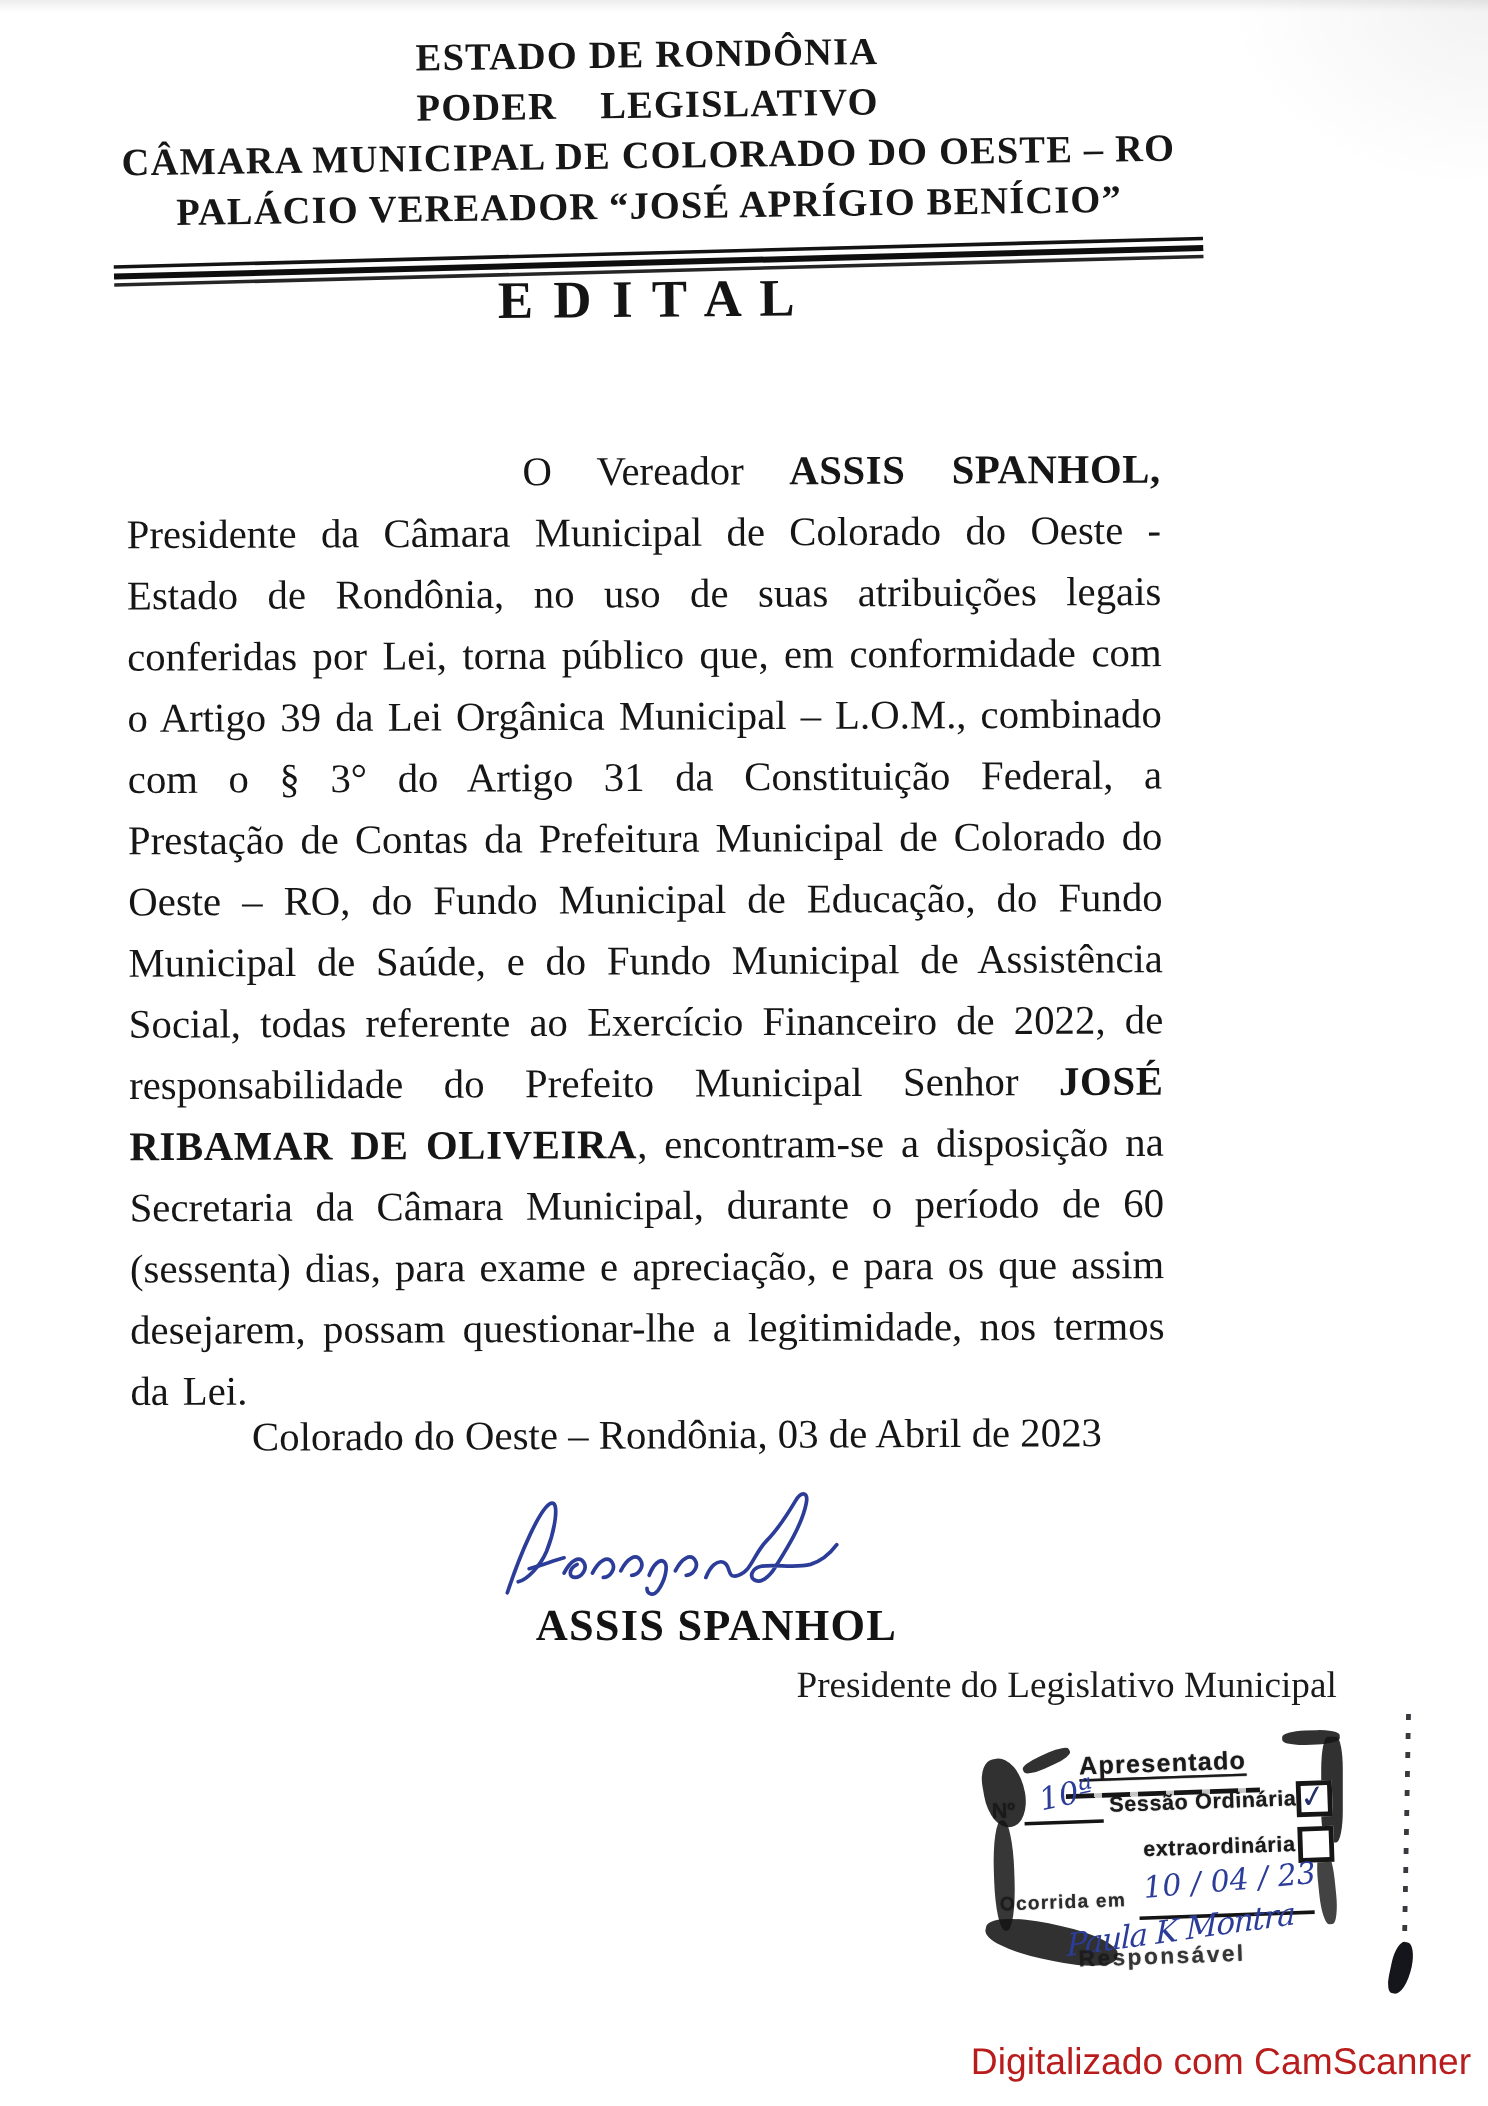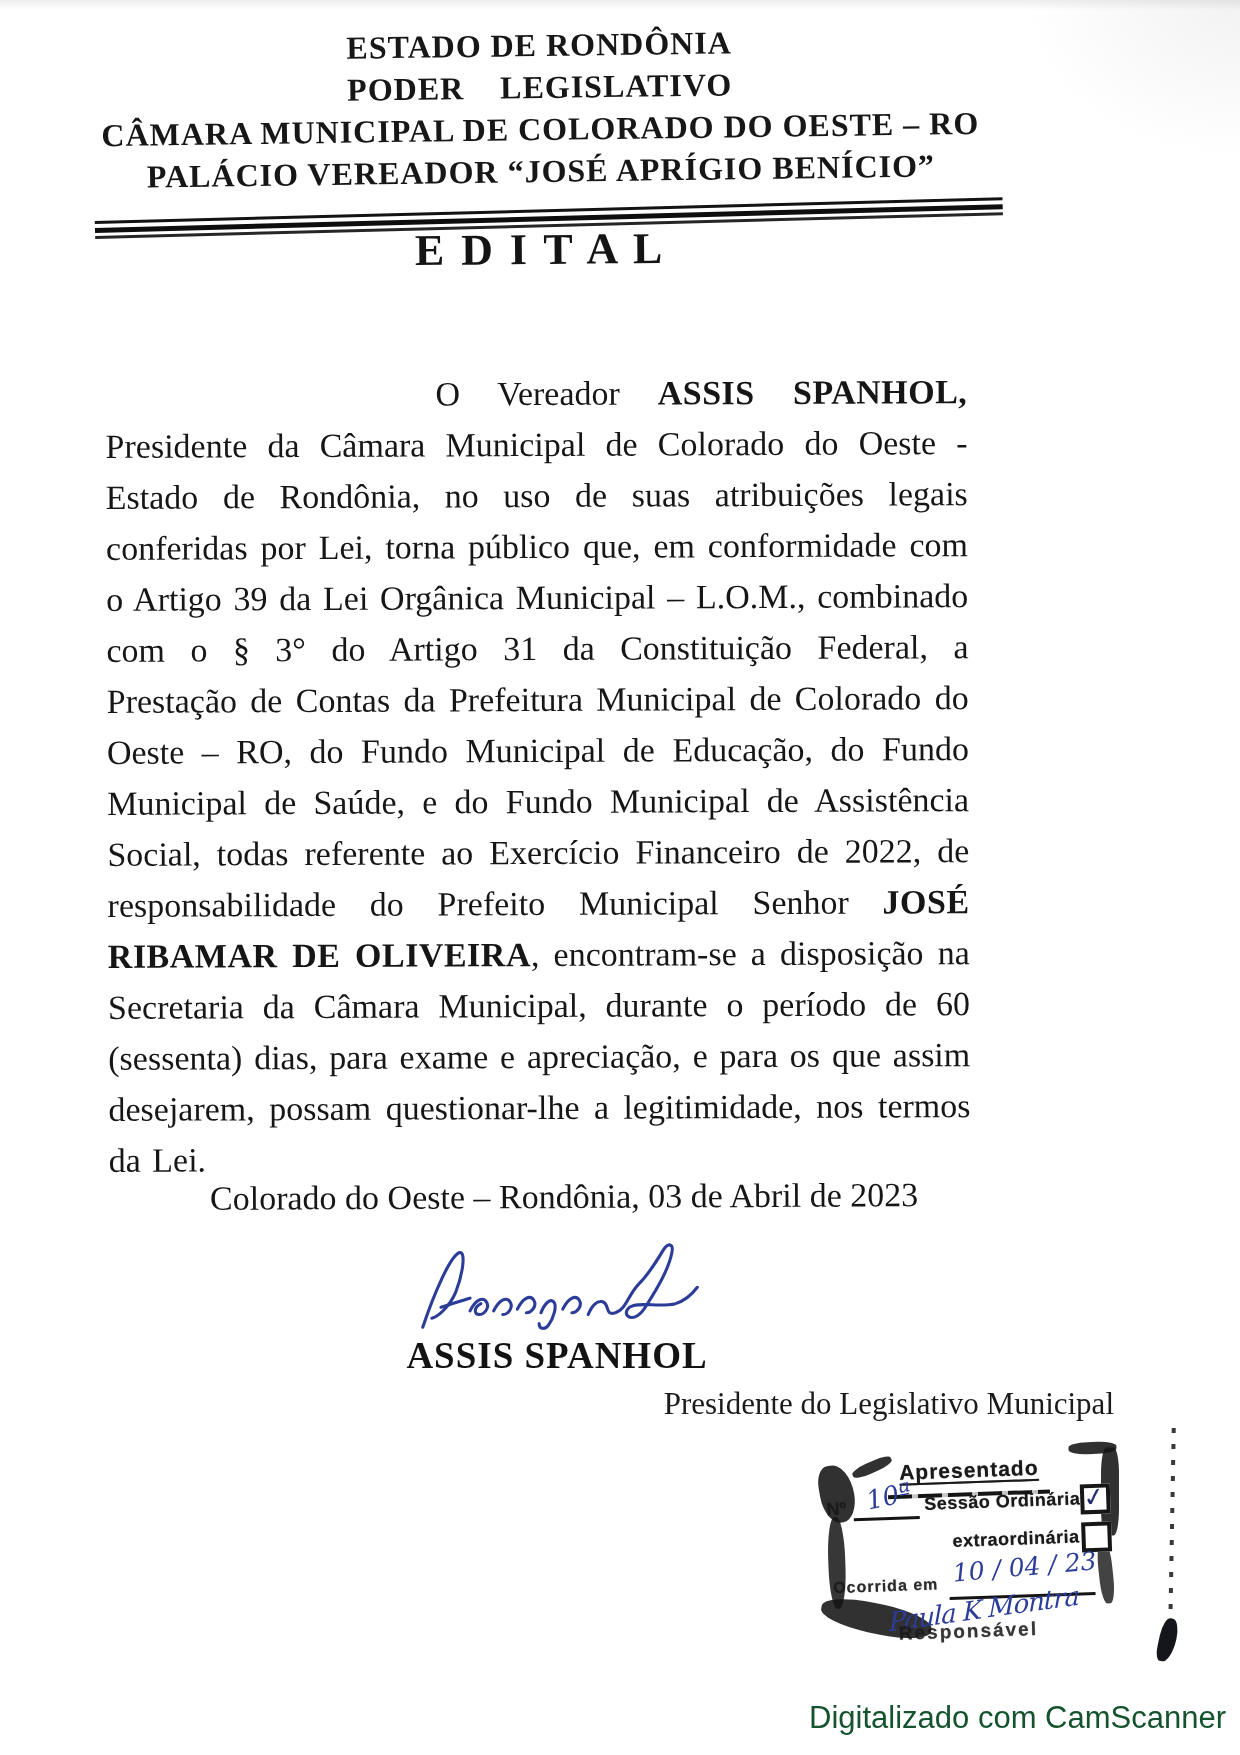--- a/index.html
+++ b/index.html
@@ -66,21 +66,21 @@
     position:absolute;left:210px;top:1178px;
     font-size:34px;color:#161616;
     transform:rotate(-0.3deg);
   }
 
   
   .sig-scribble{position:absolute;left:398px;top:1240px;width:315px;height:100px;}
   .sig-scribble svg{width:100%;height:100%;}
   .sig-name{
     position:absolute;left:0;top:1334px;width:1114px;text-align:center;
-    font-size:37px;font-weight:bold;letter-spacing:1px;color:#131313;
+    font-size:37px;font-weight:bold;letter-spacing:1px;color:#131313;padding-left:40px;
   }
   .sig-role{
     position:absolute;left:0;top:1386px;width:1114px;text-align:right;
     font-size:31px;color:#1b1b1b;
   }
 
   
   .stamp{
     position:absolute;left:826px;top:1450px;width:306px;height:202px;
     transform:rotate(-2deg);
@@ -143,21 +143,21 @@
   }
   .ink-blob{
     position:absolute;left:1159px;top:1618px;width:17px;height:44px;
     background:#15151c;border-radius:50% 50% 65% 35%;transform:rotate(12deg);
   }
 
   
   .camscanner{
     position:absolute;right:14px;top:1700px;
     font-family:"Liberation Sans",sans-serif;
-    font-size:31px;color:#14532d;
+    font-size:31px;color:#b91c1c;
   }
 </style>
 </head>
 <body>
 
 <div class="page">
 
   <div class="letterhead">
     <div class="letterhead-line">ESTADO DE RONDÔNIA</div>
     <div class="letterhead-line">PODER    LEGISLATIVO</div>

